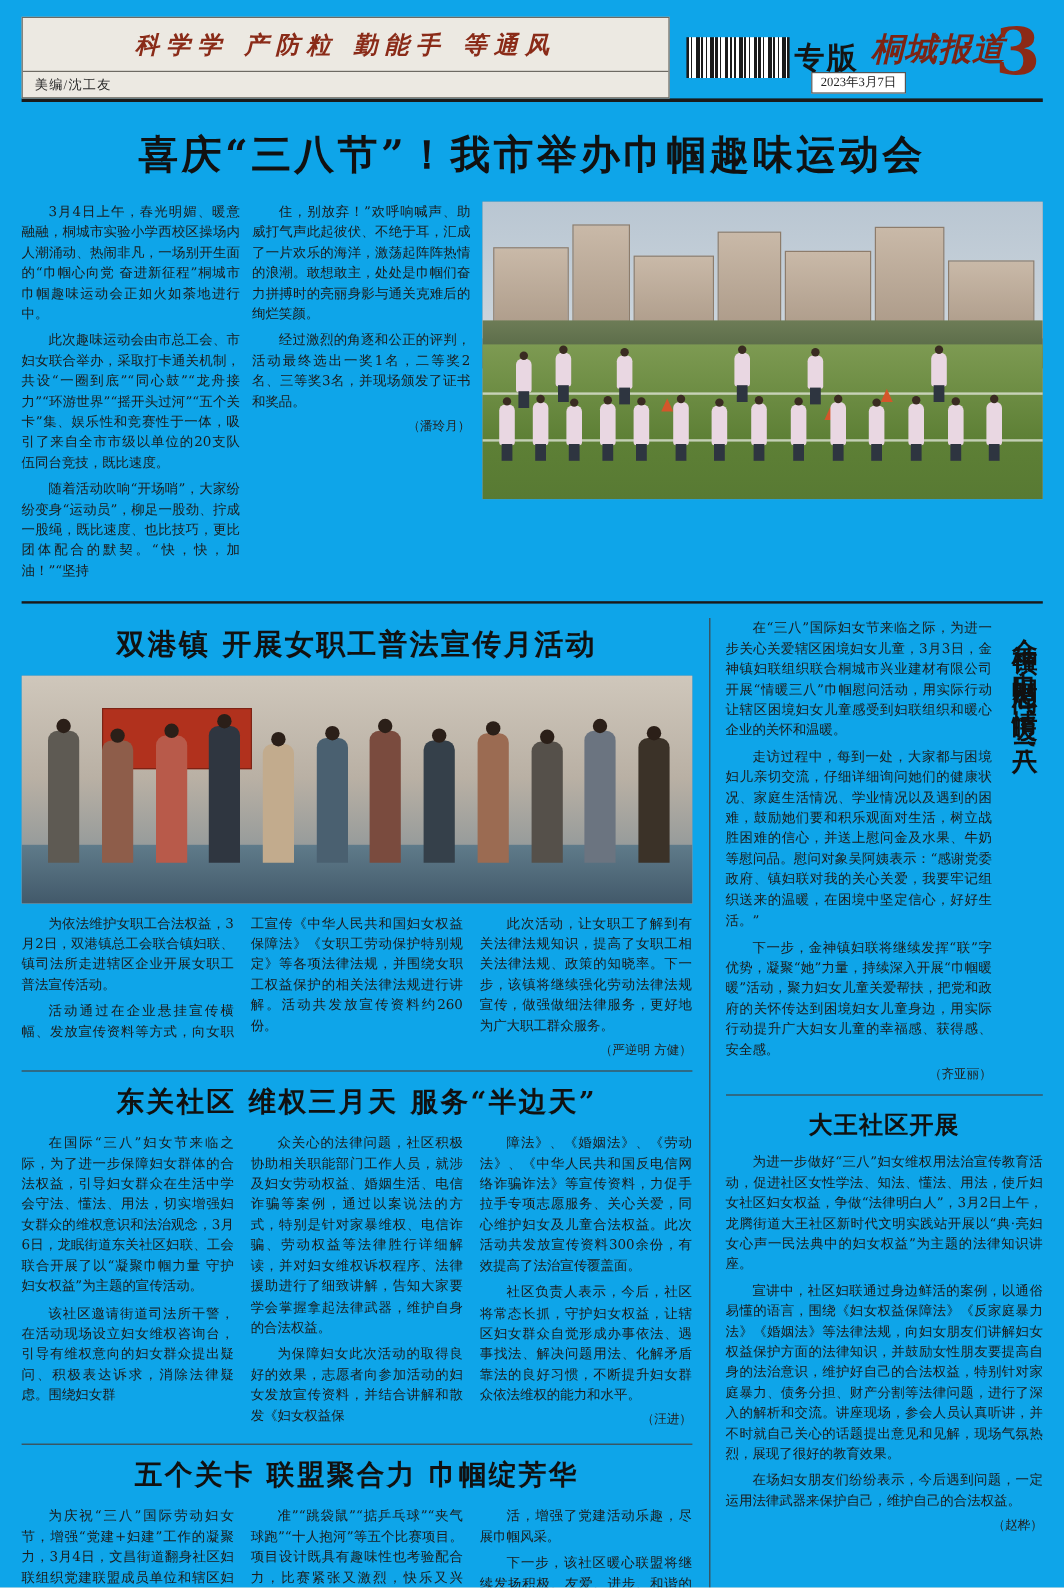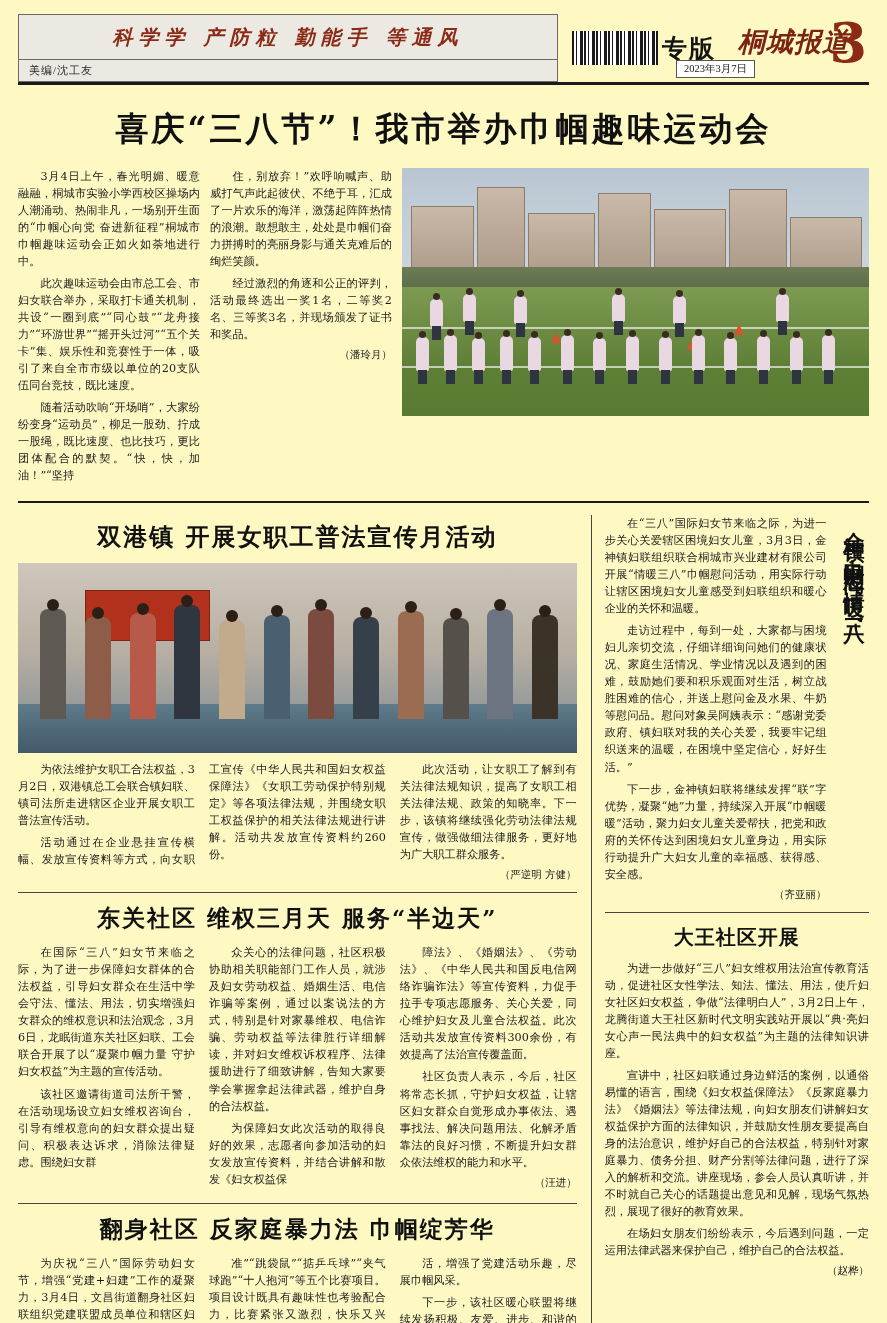--- a/index.html
+++ b/index.html
@@ -6,21 +6,21 @@
     margin: 0;
     padding: 0;
     background: #e8e6e1;
   }
   body {
     font-family: "Liberation Serif", "DejaVu Serif", serif;
   }
   .page {
     width: 887px;
     height: 1323px;
-    background: #fef9c3;
+    background: #0ea5e9;
     position: relative;
     overflow: hidden;
     box-sizing: border-box;
     padding: 0;
   }
 
   
   .masthead {
     display: flex;
     align-items: stretch;
@@ -72,21 +72,21 @@
       #1a1a1a 0px, #1a1a1a 2px, #fff 2px, #fff 4px,
       #1a1a1a 4px, #1a1a1a 5px, #fff 5px, #fff 8px,
       #1a1a1a 8px, #1a1a1a 11px, #fff 11px, #fff 12px);
     margin-right: 4px;
   }
   .page-word {
     font-size: 25px;
     font-weight: bold;
     color: #141414;
     letter-spacing: 2px;
-    margin-right: 22px;
+    margin-right: 10px;
   }
   .nameplate {
     font-family: "DejaVu Serif", serif;
     font-weight: bold;
     font-style: italic;
     font-size: 27px;
     color: #7c2414;
     letter-spacing: 1px;
     line-height: 1;
     margin-top: -14px;
@@ -426,21 +426,21 @@
         </div>
         <div class="col-text" style="width:33%;">
           <p>障法》、《婚姻法》、《劳动法》、《中华人民共和国反电信网络诈骗诈法》等宣传资料，力促手拉手专项志愿服务、关心关爱，同心维护妇女及儿童合法权益。此次活动共发放宣传资料300余份，有效提高了法治宣传覆盖面。</p>
           <p>社区负责人表示，今后，社区将常态长抓，守护妇女权益，让辖区妇女群众自觉形成办事依法、遇事找法、解决问题用法、化解矛盾靠法的良好习惯，不断提升妇女群众依法维权的能力和水平。</p>
           <div class="sig">（汪进）</div>
         </div>
       </div>
 
       <hr class="hr-thin">
 
-      <div class="sec-head headline-3">翻身社区  反家庭暴力法 巾帼绽芳华</div>
+      <div class="sec-head headline-3">五个关卡  联盟聚合力 巾帼绽芳华</div>
       <div style="display:flex;gap:14px;">
         <div class="col-text" style="width:33%;">
           <p>为庆祝“三八”国际劳动妇女节，增强“党建+妇建”工作的凝聚力，3月4日，文昌街道翻身社区妇联组织党建联盟成员单位和辖区妇女同胞开展“暖心联盟聚合力 巾帼共采绽芳华”趣味运动会，参赛报名的联盟成员单位党员、社区居民组成了11支代表队伍参加活动。</p>
 
         </div>
         <div class="col-text" style="width:33%;">
           <p>准”“跳袋鼠”“掂乒乓球”“夹气球跑”“十人抱河”等五个比赛项目。项目设计既具有趣味性也考验配合力，比赛紧张又激烈，快乐又兴奋，现场加油声、欢笑声此起彼伏。参赛选手们以饱满的热情展示出团结向上、充满活力的精神面貌，在竞技过程中增进了“暖心联盟”成员单位和社区居民们的交流沟通，丰富了大家的精神文化生</p>
           <p></p>
         </div>
         <div class="col-text" style="width:33%;">

